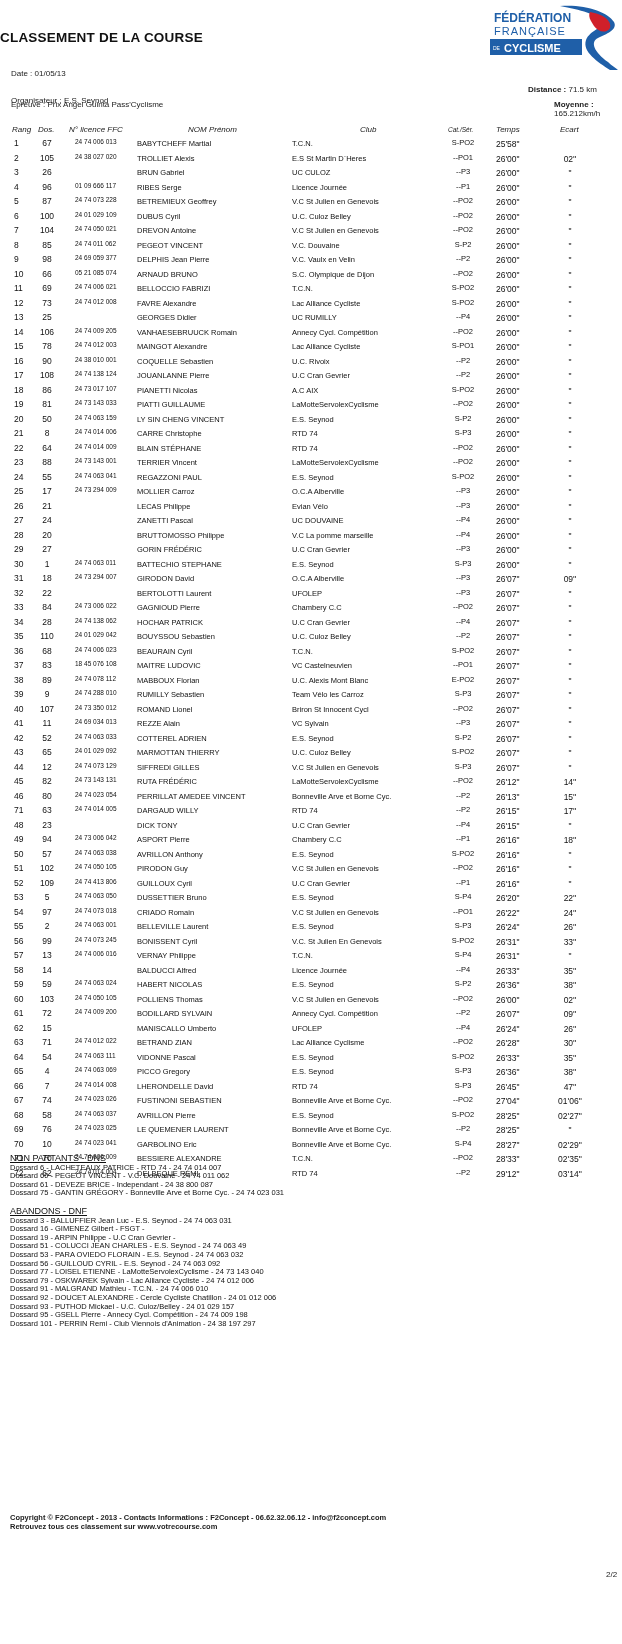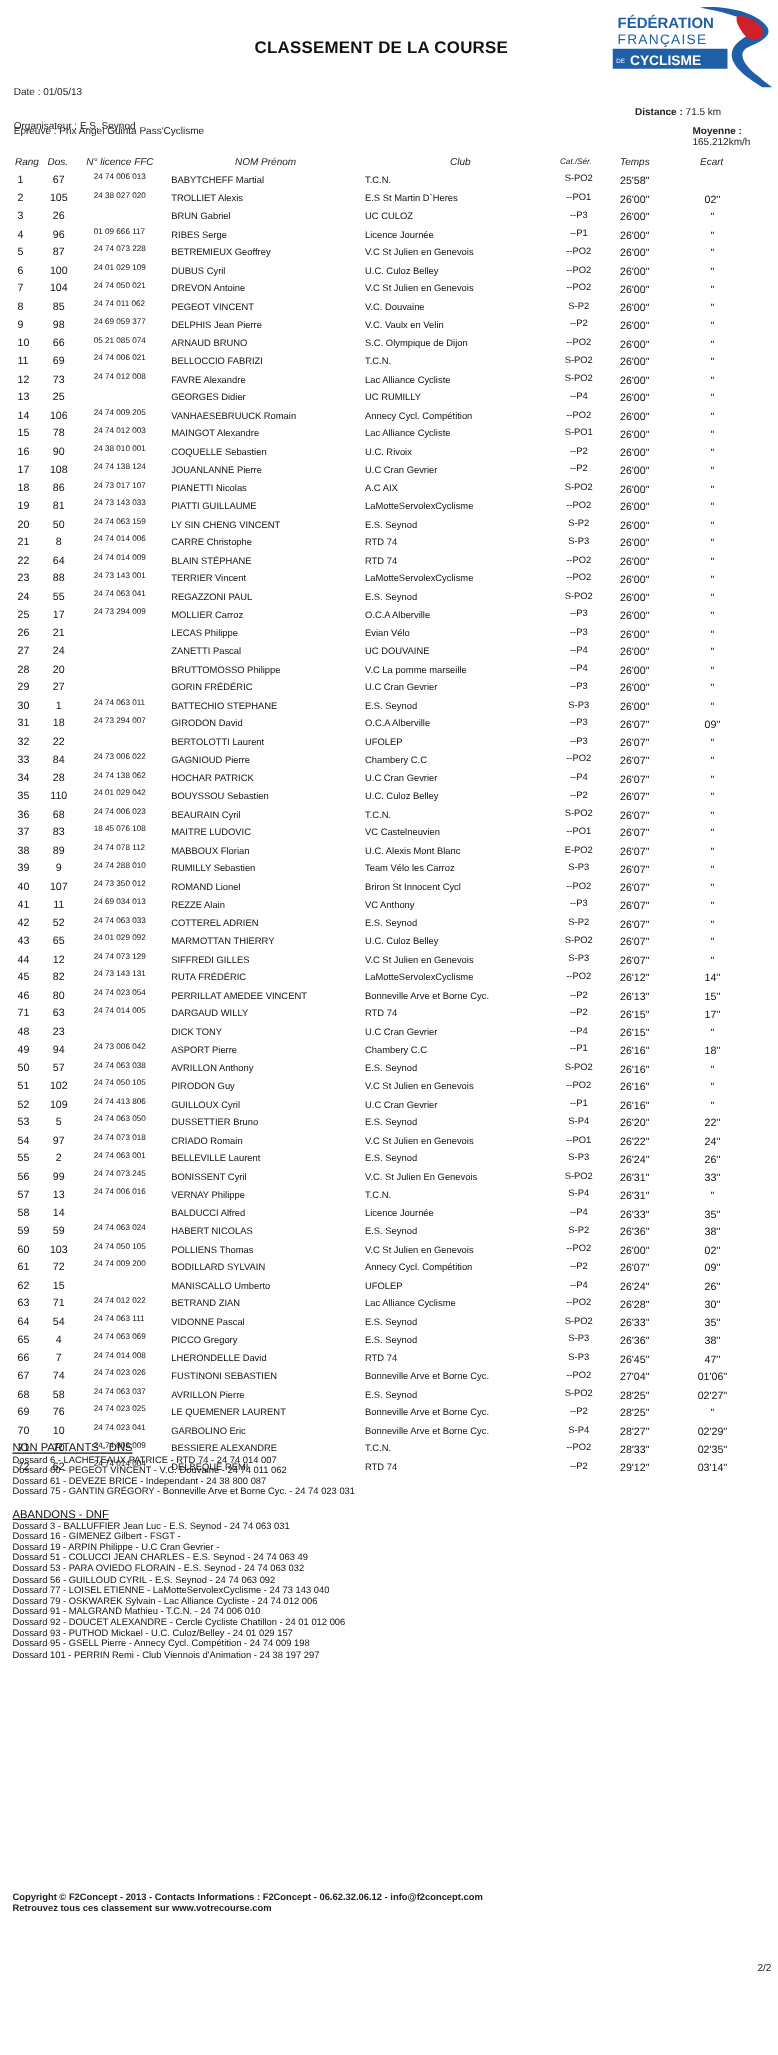--- a/index.html
+++ b/index.html
@@ -1,18 +1,18 @@
 <!DOCTYPE html>
 <html><head>
   <meta charset="utf-8">
   <style>
     html, body { margin: 0; padding: 0; background: #ffffff; }
     body { width: 622px; height: 1644px; position: relative; overflow: hidden;
            font-family: "Liberation Sans", sans-serif; color: #111; }
-    .title { position: absolute; left: 0; width: 610px; top: 30px; text-align: center;
+    .title { position: absolute; left: 0; width: 610px; top: 30px; text-align: left;
              font-weight: bold; font-size: 13.5px; letter-spacing: 0.2px; }
     .logo { position: absolute; left: 490px; top: 4px; width: 130px; height: 66px; }
     .meta { position: absolute; font-size: 8px; color: #222; }
     .meta b { font-weight: bold; }
     .hdr { position: absolute; top: 125px; left: 0; width: 622px; height: 12px; font-size: 8px; color: #222; font-style: italic; }
     .hdr span, .row span { position: absolute; white-space: nowrap; }
     .c-rang { left: 12px; }
     .c-dos { left: 38px; }
     .c-lic { left: 69px; }
     #rows { position: absolute; top: 138px; left: 0; width: 622px; }
@@ -52,21 +52,21 @@
   <span>01/05/13</span>
 </div>
 <div class="meta" style="left:11px; top:96px;text-align:center;">
   <span>Organisateur :</span>
   <span>E.S. Seynod</span>
 </div>
 <div class="meta" style="left:11px; top:100px;">
   <span>Epreuve  :</span>
   <span>Prix Angel Guinta Pass'Cyclisme</span>
 </div>
-<div class="meta" style="left:508px; top:85px;">
+<div class="meta" style="left:528px; top:85px;">
   <b>Distance :</b>
   <span>71.5 km</span>
 </div>
 <div class="meta" style="left:506px; top:100px;padding-left:48px;">
   <b>Moyenne :</b>
   <span>165.212km/h</span>
 </div>
 
 <div class="hdr">
   <span class="c-rang">Rang</span>
@@ -478,21 +478,21 @@
       <span class="club">Briron St Innocent Cycl</span>
       <span class="cat">--PO2</span>
       <span class="temps">26'07"</span>
       <span class="ecart">"</span>
     </div>
     <div class="row">
       <span class="rang">41</span>
       <span class="dos">11</span>
       <span class="lic">24 69 034 013</span>
       <span class="nom">REZZE Alain</span>
-      <span class="club">VC Anthony</span>
+      <span class="club">VC Sylvain</span>
       <span class="cat">--P3</span>
       <span class="temps">26'07"</span>
       <span class="ecart">"</span>
     </div>
     <div class="row">
       <span class="rang">42</span>
       <span class="dos">52</span>
       <span class="lic">24 74 063 033</span>
       <span class="nom">COTTEREL ADRIEN</span>
       <span class="club">E.S. Seynod</span>

